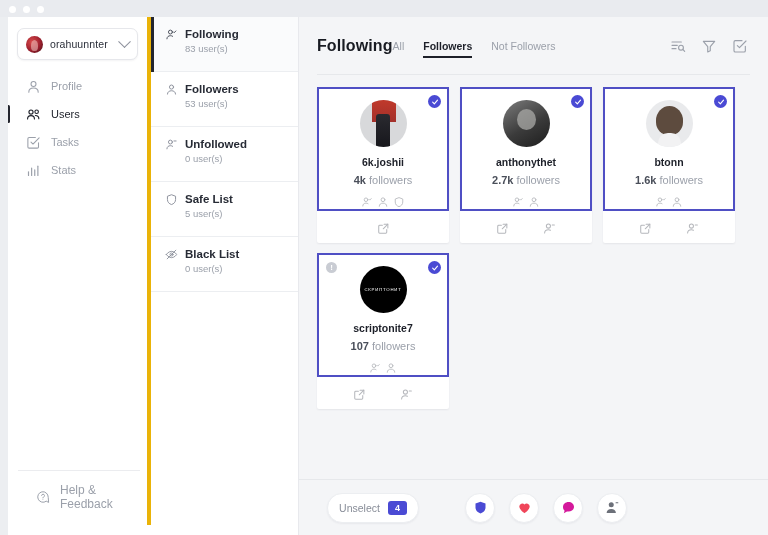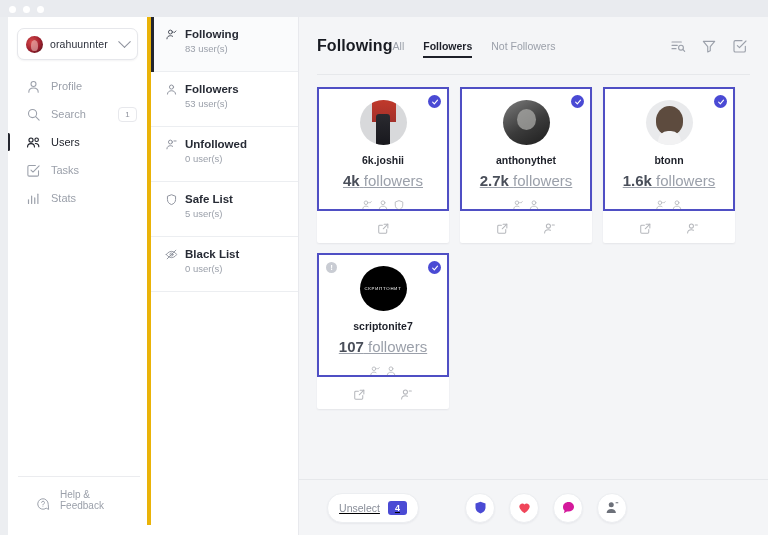--- a/index.html
+++ b/index.html
@@ -100,21 +100,21 @@
     padding: 0 3px;
   }
 
   .help {
     position: absolute; left: 0; bottom: 14px; width: 142px;
     padding: 12px 10px 0 18px;
     border-top: 1px solid #ebecef;
     margin: 0 10px;
     width: 122px;
   }
-  .helprow { display: flex; align-items: flex-end; color: #9ba0aa; font-size: 10px; }
+  .helprow { display: flex; align-items: center; color: #9ba0aa; font-size: 12px; }
   .helprow .lbl { margin-left: 10px; }
 
   
   .midlist {
     width: 148px; flex: 0 0 148px;
     background: #ffffff;
     border-right: 1px solid #e8e9ed;
     height: 518px;
   }
   .listitem {
@@ -203,21 +203,21 @@
 
   .pavatar {
     margin-top: 11px;
     width: 47px; height: 47px; border-radius: 50%;
     overflow: hidden; position: relative;
     background: #f1f2f4;
   }
   .pname {
     margin-top: 9px; font-size: 10.5px; font-weight: bold; color: #1d2029;
   }
-  .pfollow { margin-top: 6px; font-size: 15px; color: #9ba0aa; text-decoration: underline; }
+  .pfollow { margin-top: 6px; font-size: 11px; color: #9ba0aa; }
   .pfollow b { color: #4a4f5a; font-weight: bold; }
   .pstats { margin-top: 8px; display: flex; align-items: center; gap: 4px; }
   .pstats .ico { width: 12px; height: 12px; opacity: .45; }
 
   .cardbtm {
     height: 32px;
     display: flex; align-items: center; justify-content: center;
     gap: 34px;
   }
   .cardbtm .ico { width: 13px; height: 13px; opacity: .5; }
@@ -262,21 +262,20 @@
     display: flex; align-items: center;
     padding-left: 28px;
   }
   .unselect {
     height: 30px; min-width: 92px;
     border-radius: 16px; background: #ffffff;
     border: 1px solid #eceef1;
     display: flex; align-items: center; justify-content: center;
     padding: 0 11px; gap: 8px;
     box-shadow: 0 1px 2px rgba(30,35,60,.06);
-    text-decoration: underline;
   }
   .unselect .lbl { font-size: 10.5px; color: #888d98; }
   .unselect .cnt {
     background: #4a4ad4; color: #fff; border-radius: 3px;
     font-size: 9px; font-weight: bold;
     padding: 2px 7px;
   }
   .circbtns { margin-left: 46px; display: flex; align-items: center; gap: 14px; }
   .circ {
     width: 30px; height: 30px; border-radius: 50%;
@@ -314,30 +313,20 @@
         <div class="navitem">
           <span class="ico">
             <svg viewBox="0 0 24 24" fill="none" stroke="#9ba0aa" stroke-width="1.7" stroke-linecap="round" stroke-linejoin="round">
               <circle cx="12" cy="8" r="4"></circle>
                 <path d="M4.5 21c0-4.2 3.4-6.5 7.5-6.5s7.5 2.3 7.5 6.5"></path>
             </svg>
           </span>
           <span class="lbl">Profile</span>
         </div>
 
-        <div class="navitem">
-          <span class="ico">
-            <svg viewBox="0 0 24 24" fill="none" stroke="#9ba0aa" stroke-width="1.7" stroke-linecap="round">
-              <circle cx="10.5" cy="10.5" r="6.5"></circle>
-                <path d="M15.5 15.5 21 21"></path>
-            </svg>
-          </span>
-          <span class="lbl">Search</span>
-          <span class="badge-1">1</span>
-        </div>
 
         <div class="navitem active">
           <span class="ico">
             <svg viewBox="0 0 24 24" fill="none" stroke="#1d2029" stroke-width="1.8" stroke-linecap="round" stroke-linejoin="round">
               <circle cx="8" cy="8" r="3.3"></circle>
                 <path d="M2.5 19c0-3.4 2.6-5.2 5.5-5.2s5.5 1.8 5.5 5.2"></path>
               <circle cx="17" cy="7.5" r="2.8"></circle>
                 <path d="M15 13.6c3 0 5.5 1.7 5.5 5"></path>
             </svg>
           </span>

